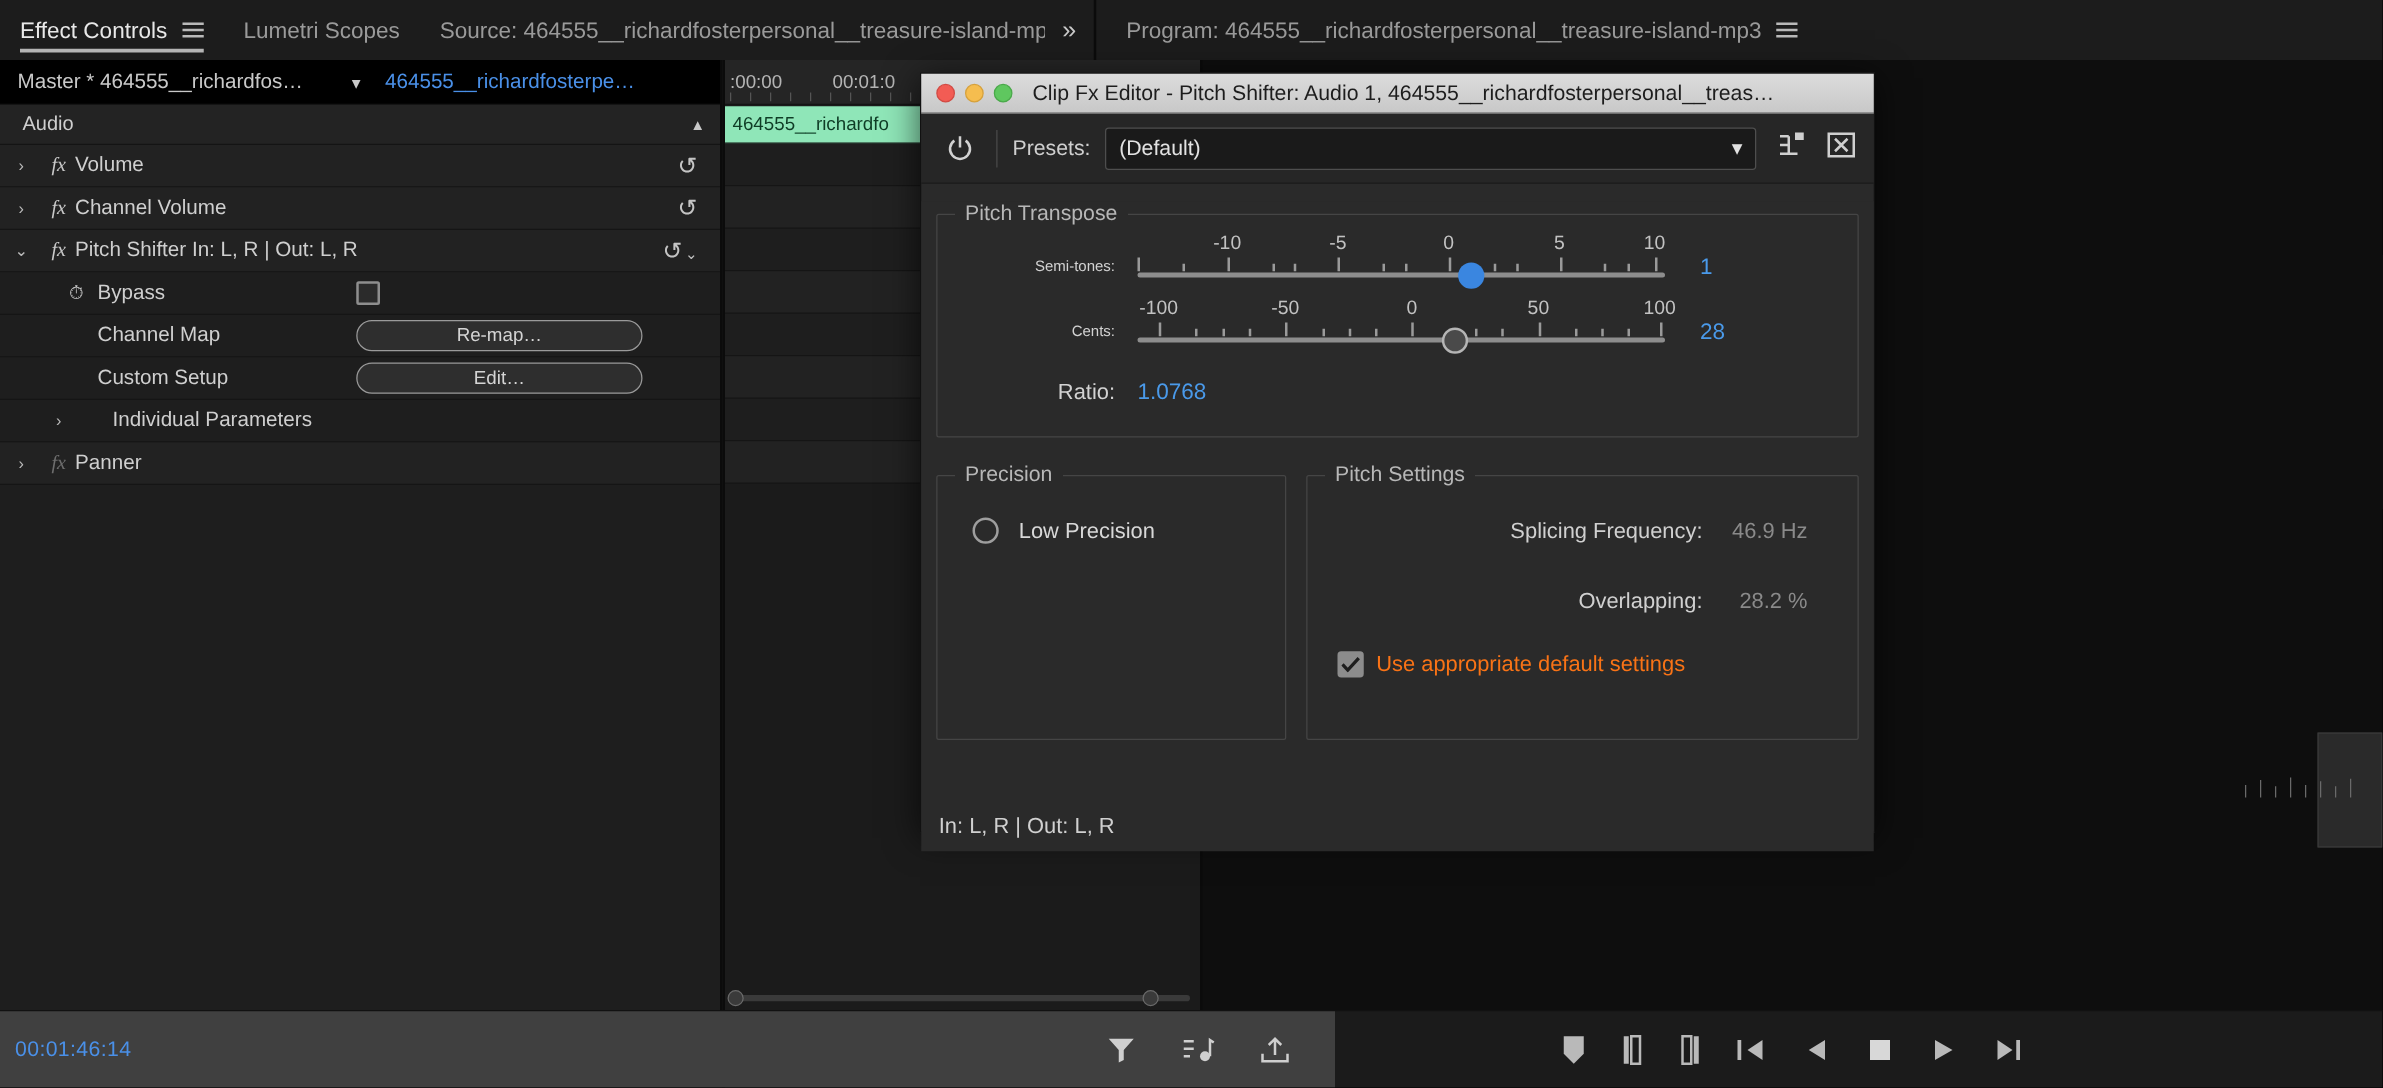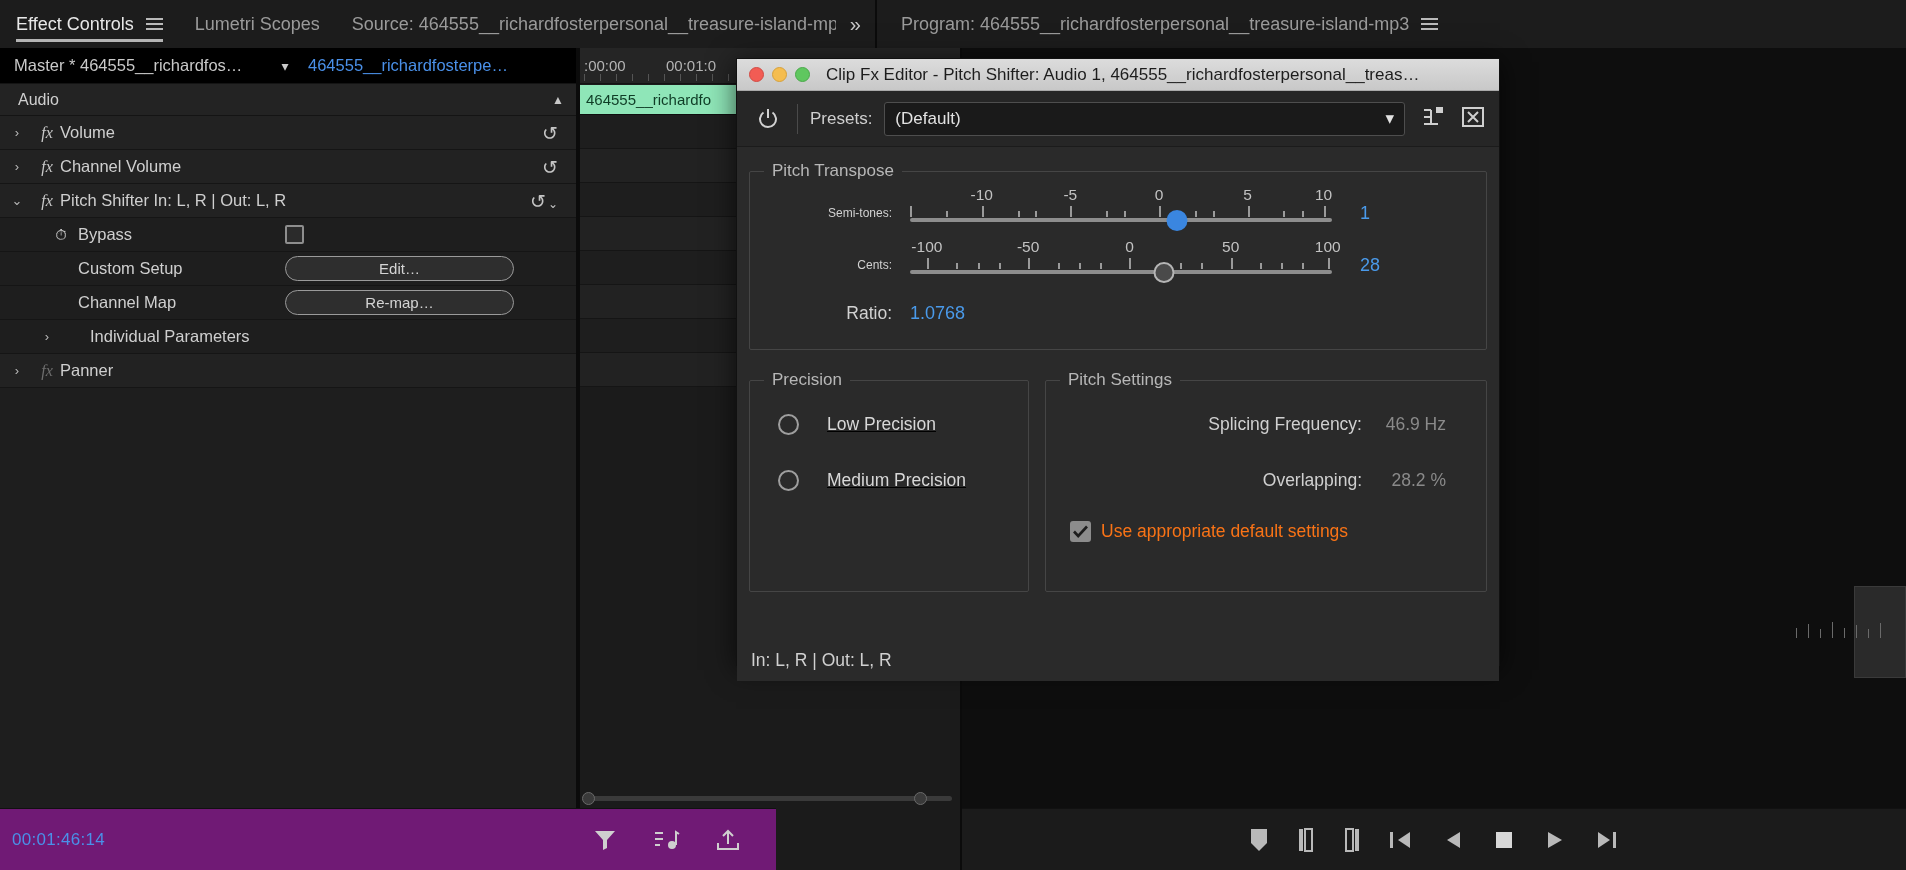--- a/index.html
+++ b/index.html
@@ -113,22 +113,22 @@
     position: absolute; left: 8px; right: 8px; top: 8px; height: 5px;
     background: #3a3a3a; border-radius: 3px;
   }
   .tl-scroll .knob {
     position: absolute; width: 13px; height: 13px; border-radius: 50%;
     background: #3a3a3a; border: 1px solid #6a6a6a; top: 4px;
   }
 
   
   .ec-bottom {
-    position: absolute; left: 0; bottom: 0; width: 776px; height: 62px;
-    background: #701a75; border-top: 1px solid #111;
+    position: absolute; left: 0; bottom: 0; width: 1068px; height: 62px;
+    background: #404040; border-top: 1px solid #111;
     display: flex; align-items: center; text-align: right;
   }
   .tc { color: #4a90e8; font-size: 17px; padding-left: 12px; letter-spacing: .3px; }
   .ec-bottom .tools {
     position: absolute; right: 34px; display: flex; gap: 34px; align-items: center;
   }
   .ec-bottom .tools svg { display: block; }
 
   
   .prog {
@@ -225,21 +225,21 @@
   .pvalue { color: #4a9aea; font-size: 18px; margin-left: 20px; width: 48px; }
 
   .ratio-row { display: flex; align-items: center; height: 44px; }
   .ratio-row .plabel { width: 150px; text-align: right; color: #d2d2d2; font-size: 17.5px; padding-right: 18px; }
   .ratio-val { color: #4a9aea; font-size: 18px; }
 
   .two-col { display: flex; gap: 16px; margin-top: 6px; }
   fieldset.pbox { flex: 0 0 280px; height: 222px; }
   fieldset.sbox { flex: 1; height: 222px; }
 
-  .radio-row { display: flex; align-items: center; gap: 28px; height: 56px; padding-left: 18px; text-decoration: underline; }
+  .radio-row { display: flex; align-items: center; gap: 16px; height: 56px; padding-left: 18px; }
   .radio {
     width: 21px; height: 21px; border-radius: 50%;
     border: 2px solid #9e9e9e; background: transparent;
   }
   .radio.on { background: #9a9a9a; border-color: #9a9a9a; }
   .radio-lbl { color: #d8d8d8; font-size: 17.5px; }
 
   .setting-row { display: flex; align-items: center; justify-content: flex-end; height: 56px; padding-right: 18px; }
   .setting-lbl { color: #d0d0d0; font-size: 17.5px; }
   .setting-val { color: #8a8a8a; font-size: 17.5px; width: 84px; text-align: right; }
@@ -425,27 +425,27 @@
         <span class="reset small-caret">↺</span>
       </div>
 
       <div class="row sub">
         <span class="stopwatch">⏱</span>
         <span class="lbl">Bypass</span>
         <span class="chkbox-sq"></span>
       </div>
 
       <div class="row sub">
+        <span class="lbl lbl-indent">Channel Map</span>
+        <span class="pillbtn">Re-map…</span>
+      </div>
+
+      <div class="row sub">
         <span class="lbl lbl-indent">Custom Setup</span>
         <span class="pillbtn">Edit…</span>
-      </div>
-
-      <div class="row sub">
-        <span class="lbl lbl-indent">Channel Map</span>
-        <span class="pillbtn">Re-map…</span>
       </div>
 
       <div class="row sub">
         <span class="arrow" style="margin-left:30px;">›</span>
         <span class="lbl" style="margin-left:26px;">Individual Parameters</span>
       </div>
 
       <div class="row">
         <span class="arrow">›</span>
         <span class="fx dim">fx</span>
@@ -600,24 +600,20 @@
       </fieldset>
 
       <div class="two-col">
 
         <fieldset class="grp pbox">
           <legend>Precision</legend>
           <div class="radio-row">
             <span class="radio"></span>
             <span class="radio-lbl">Low Precision</span>
           </div>
-          <div class="radio-row">
-            <span class="radio"></span>
-            <span class="radio-lbl">Medium Precision</span>
-          </div>
         </fieldset>
 
         <fieldset class="grp sbox">
           <legend>Pitch Settings</legend>
           <div class="setting-row">
             <span class="setting-lbl">Splicing Frequency:</span>
             <span class="setting-val">46.9 Hz</span>
           </div>
           <div class="setting-row">
             <span class="setting-lbl">Overlapping:</span>

